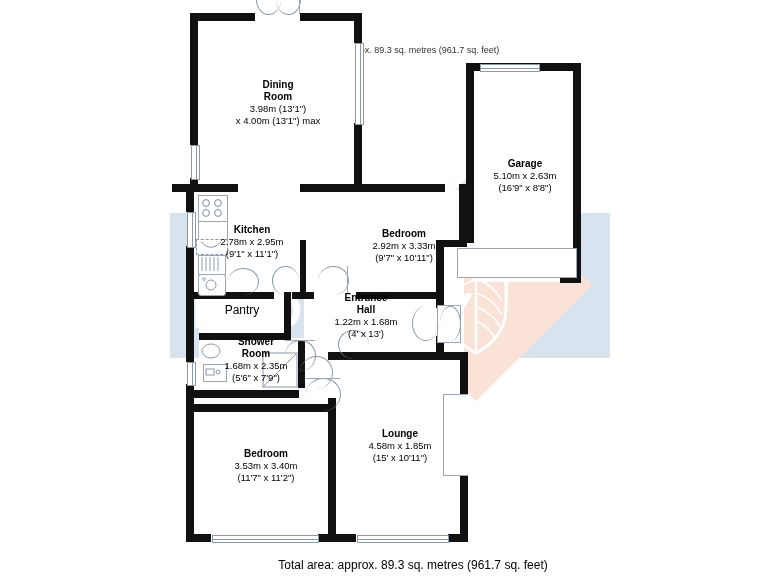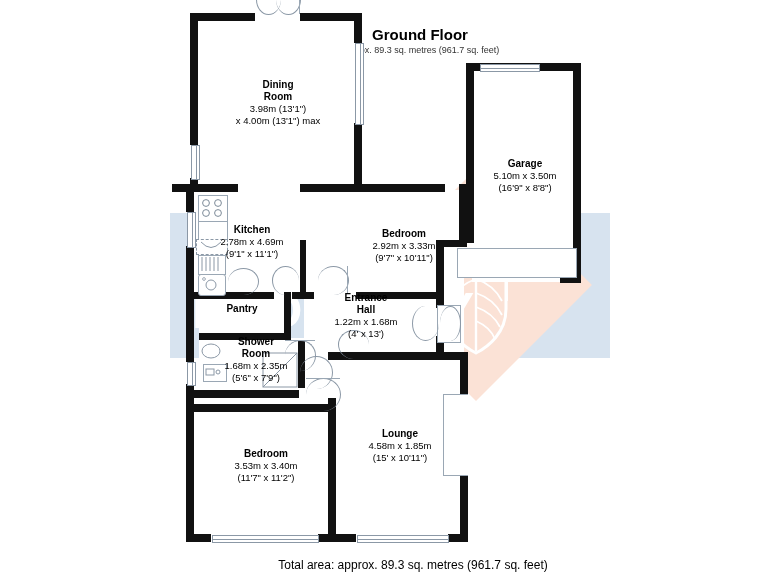--- a/index.html
+++ b/index.html
@@ -66,21 +66,21 @@
   .arc-tl{border-right:none;border-bottom:none;}
   .arc-tr{border-left:none;border-bottom:none;}
   .arc-bl{border-right:none;border-top:none;}
   .arc-br{border-left:none;border-top:none;}
 
   
   .lbl{position:absolute;text-align:center;color:#000;line-height:1.22;}
   .lbl .nm{font-size:10px;font-weight:bold;display:block;}
   .lbl .d1{font-size:9.5px;display:block;}
   .lbl .d2{font-size:9.5px;display:block;}
-  .lbl.small .nm{font-size:10px;font-weight:bold;}
+  .lbl.small .nm{font-size:12px;font-weight:normal;}
 </style>
 </head>
 <body>
 
 <div id="stage">
 
   <div class="wm-band"></div>
   <div class="wm-diamond"></div>
   <svg class="wm-logo" viewBox="0 0 160 160">
     <path d="M80 18 L128 58 L112 58 L112 96 L48 96 L48 58 L32 58 Z" fill="#ffffff" opacity="0.92"></path>
@@ -90,23 +90,20 @@
     <path d="M80 88 Q98 94 106 110" stroke="#ffffff" stroke-width="1.8" fill="none"></path>
     <path d="M80 102 Q97 108 104 122" stroke="#ffffff" stroke-width="1.8" fill="none"></path>
     <path d="M80 116 Q94 122 99 134" stroke="#ffffff" stroke-width="1.8" fill="none"></path>
     <path d="M80 74 Q62 80 54 96" stroke="#ffffff" stroke-width="1.8" fill="none"></path>
   </svg>
   <div class="wm-text">
     <span class="wm-ark">ARK</span>
     <span class="wm-prop">PROPERTY</span>
   </div>
 
-  <div class="title">
-    <span class="title-inner">Ground Floor</span>
-  </div>
   <div class="subtitle">
     <span class="subtitle-inner">Approx. 89.3 sq. metres (961.7 sq. feet)</span>
   </div>
 
   <div class="room" style="left:197px;top:20px;width:158px;height:170px;"></div>
 
   <div class="room" style="left:472px;top:70px;width:102px;height:212px;"></div>
 
   <div class="room" style="left:192px;top:190px;width:112px;height:108px;"></div>
 
@@ -253,27 +250,27 @@
 
   <div class="lbl" style="left:216px;top:79px;width:124px;">
     <span class="nm">Dining</span>
     <span class="nm">Room</span>
     <span class="d1">3.98m (13'1")</span>
     <span class="d2">x 4.00m (13'1") max</span>
   </div>
 
   <div class="lbl" style="left:470px;top:158px;width:110px;">
     <span class="nm">Garage</span>
-    <span class="d1">5.10m x 3.50m</span>
+    <span class="d1">5.10m x 2.63m</span>
     <span class="d2">(16'9" x 8'8")</span>
   </div>
 
   <div class="lbl" style="left:198px;top:224px;width:108px;">
     <span class="nm">Kitchen</span>
-    <span class="d1">2.78m x 4.69m</span>
+    <span class="d1">2.78m x 2.95m</span>
     <span class="d2">(9'1" x 11'1")</span>
   </div>
 
   <div class="lbl" style="left:348px;top:228px;width:112px;">
     <span class="nm">Bedroom</span>
     <span class="d1">2.92m x 3.33m</span>
     <span class="d2">(9'7" x 10'11")</span>
   </div>
 
   <div class="lbl" style="left:312px;top:292px;width:108px;">

